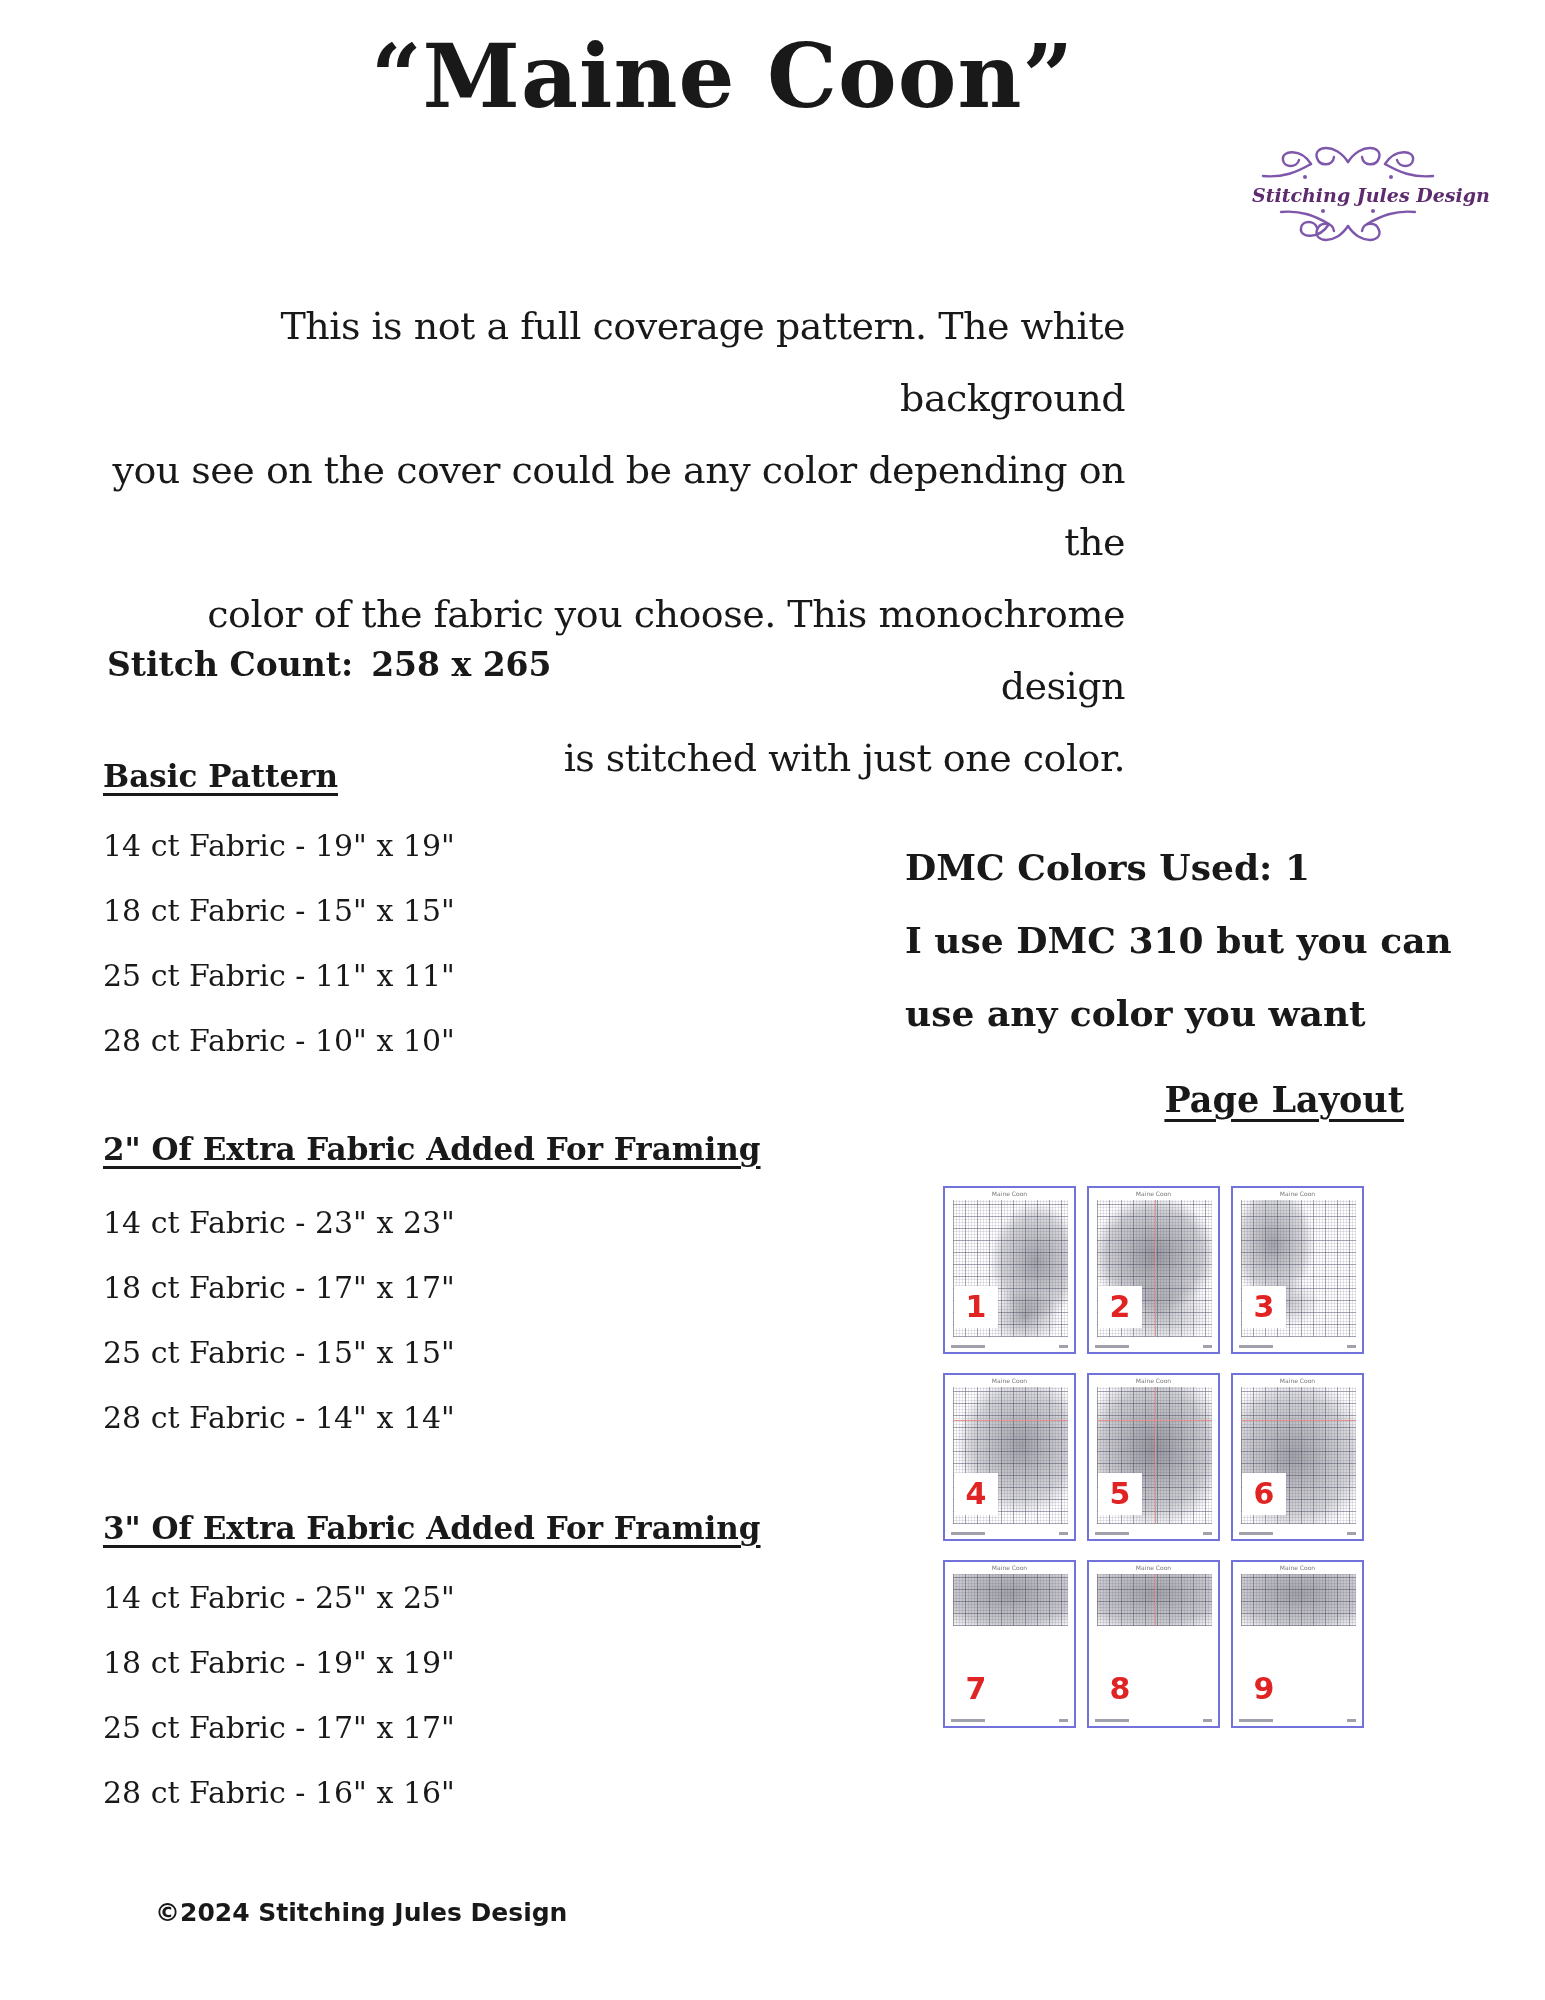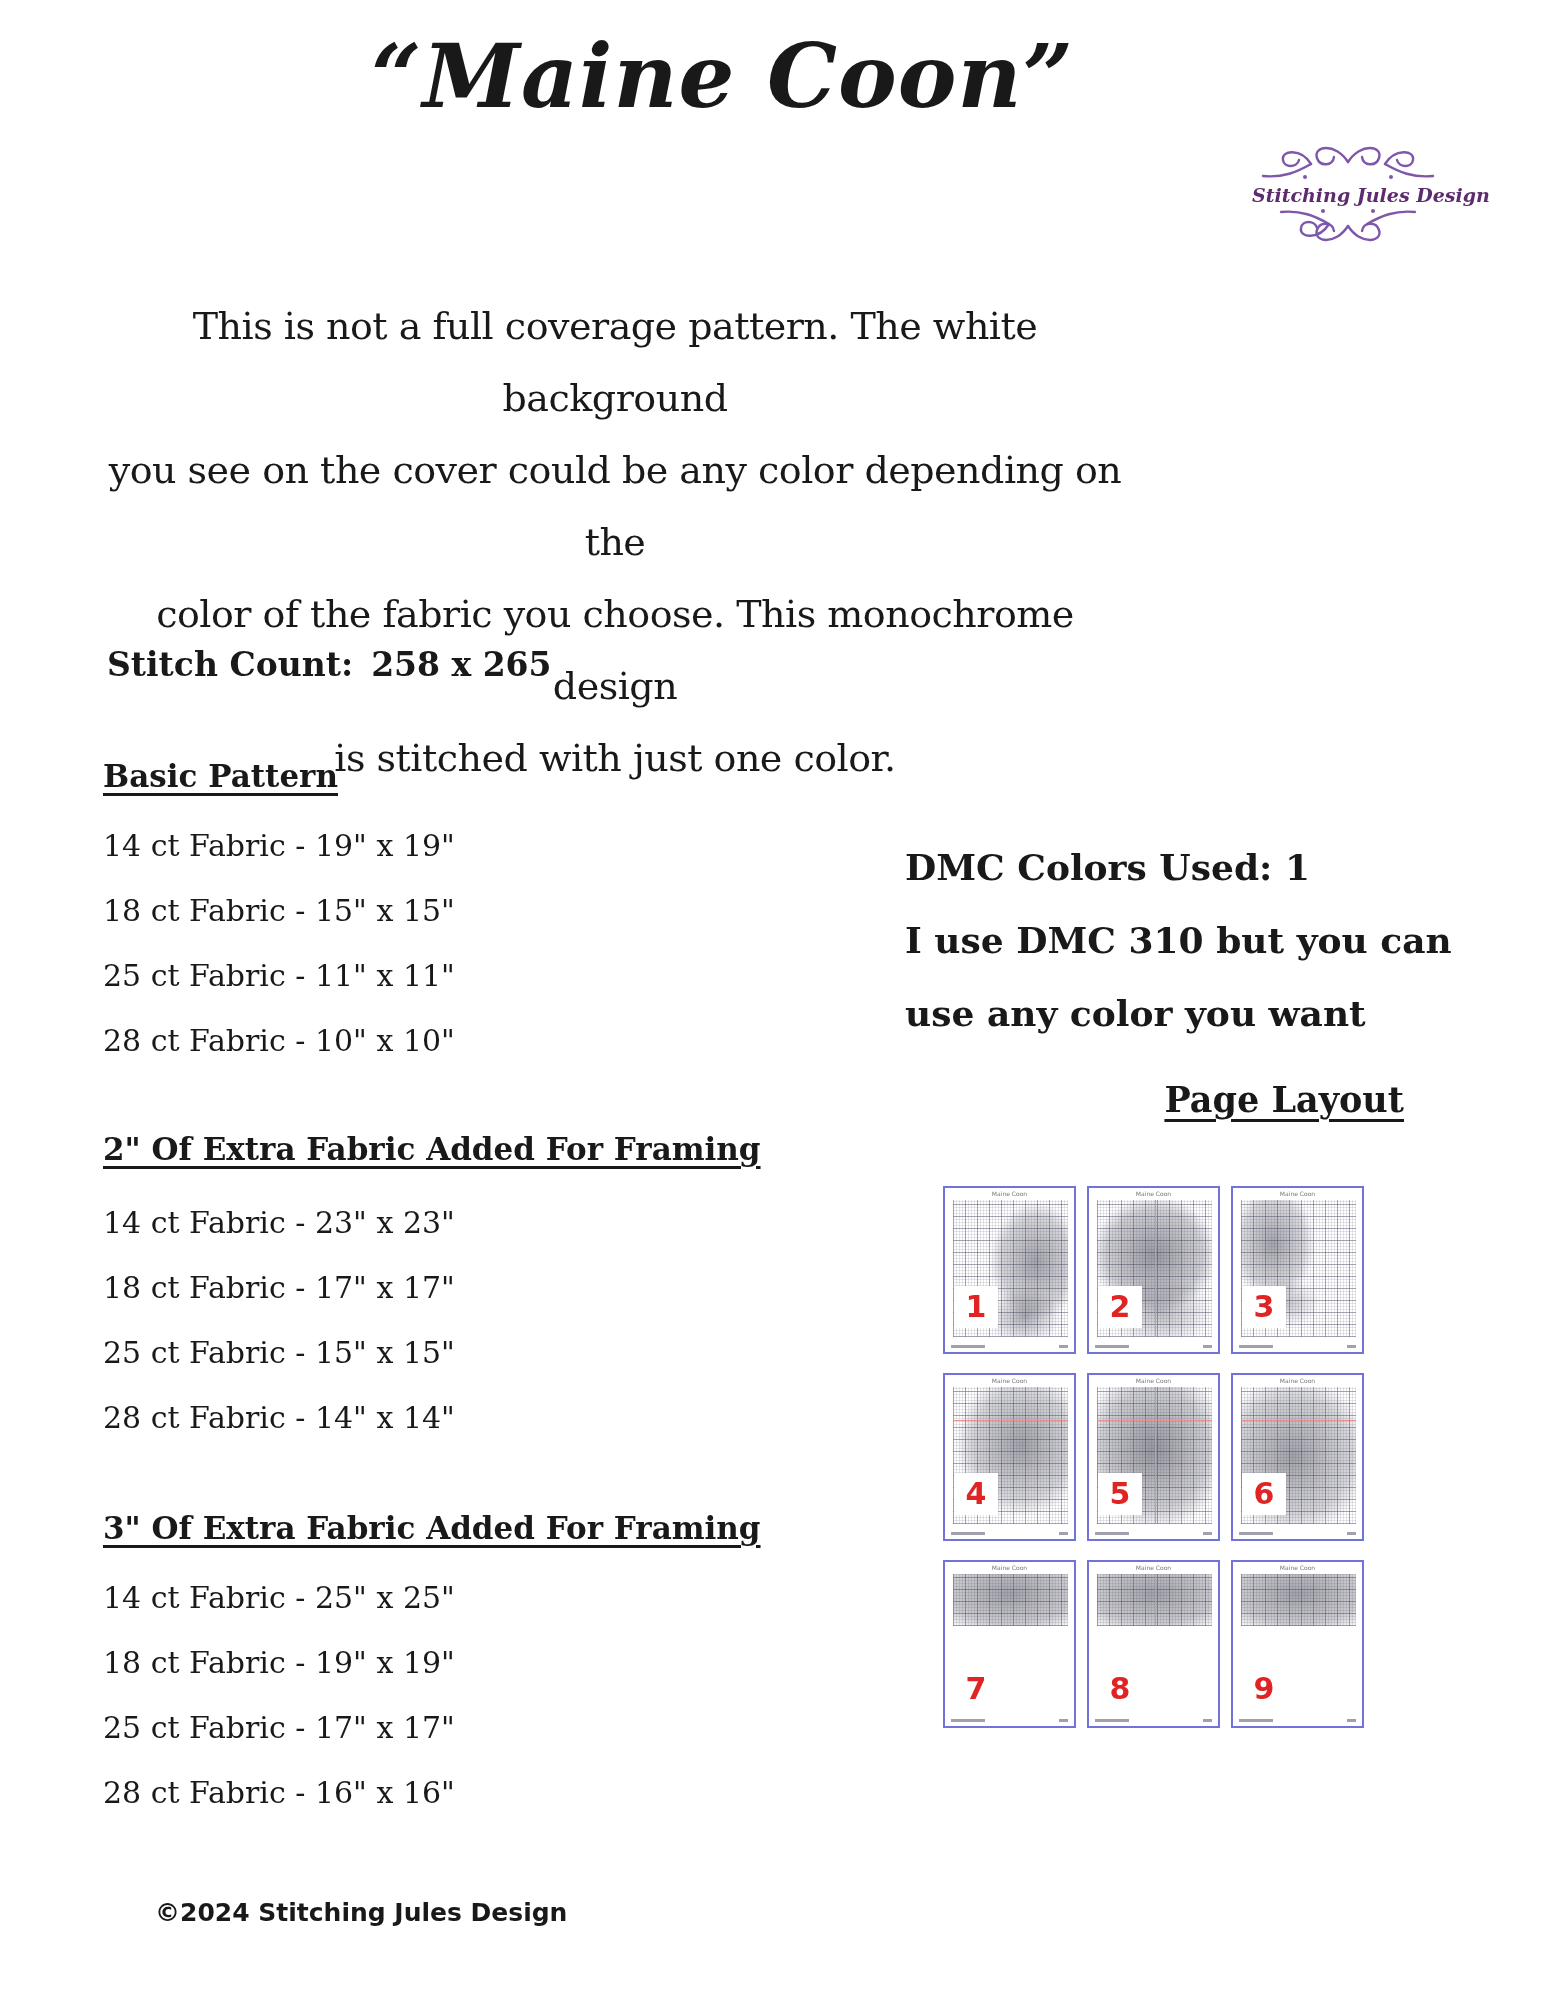--- a/index.html
+++ b/index.html
@@ -1,31 +1,31 @@
 <!DOCTYPE html>
 <html style="--page-border: #7173d8; --page-number-red: #e02424; --center-line-red: #e89090; --logo-purple: #5d2b6e;"><head>
 <meta charset="utf-8">
 <style>
   html,body{margin:0;padding:0;background:#fff;}
   .page{position:relative;width:1545px;height:2000px;background:#ffffff;overflow:hidden;
         font-family:"DejaVu Serif", serif;color:#191919;}
 
   
   .title{position:absolute;top:26px;left:0;width:1445px;text-align:center;
-         font-family:"DejaVu Serif", serif;font-style:italic;font-weight:bold;
+         font-family:"DejaVu Serif", serif;font-weight:bold;
          font-size:88px;line-height:1.15;letter-spacing:1px;white-space:nowrap;}
 
   
   .logo{position:absolute;left:1252px;top:138px;width:192px;text-align:center;}
   .logo-text{font-family:"DejaVu Serif", serif;font-style:italic;font-weight:bold;
              font-size:19px;line-height:22px;color:var(--logo-purple,#5d2b6e);white-space:nowrap;text-align:center;}
   .logo svg{display:block;margin:0 auto;}
 
   
-  .intro{position:absolute;top:290px;left:105px;width:1020px;text-align:center;
+  .intro{position:absolute;top:290px;left:105px;width:1020px;text-align:right;
          font-size:38px;line-height:72px;letter-spacing:-0.5px;}
 
   
   .stitch-count{position:absolute;left:107px;top:645px;font-size:33px;font-weight:bold;white-space:nowrap;}
   .stitch-count .val{margin-left:18px;text-align:right;}
 
   
   .section{position:absolute;left:103px;}
   .sec-basic{top:753px;}
   .sec-2in{top:1126px;}

